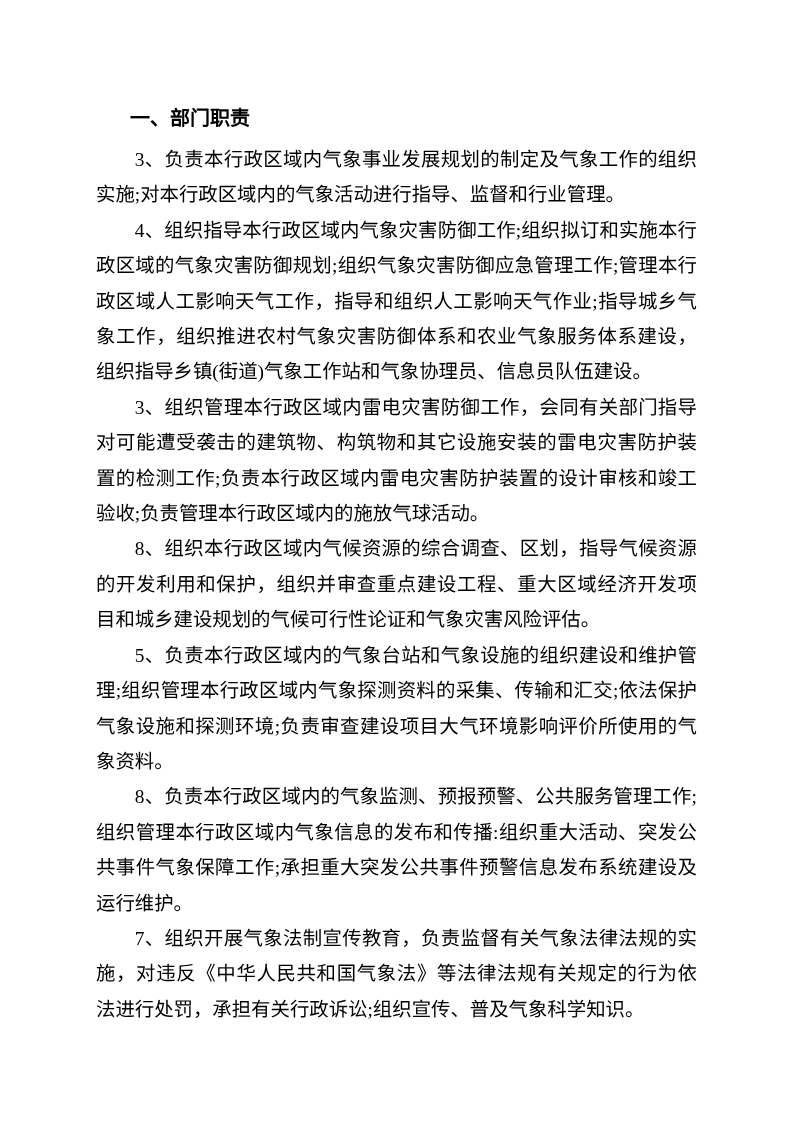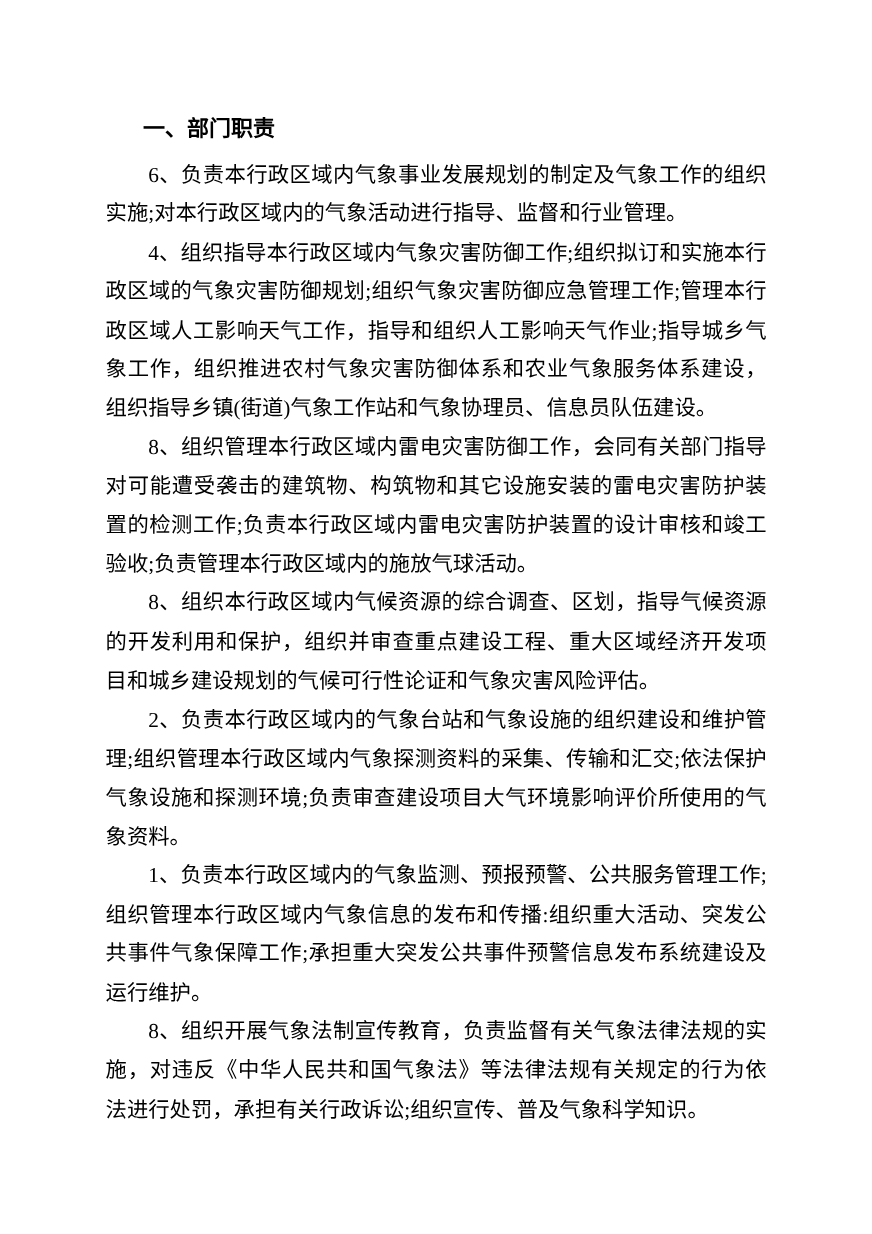--- a/index.html
+++ b/index.html
@@ -42,21 +42,21 @@
     word-break: break-all;
     overflow-wrap: break-word;
   }
 </style>
 </head>
 <body>
 
 <div class="page">
   <div class="content">
     <h1 class="doc-title">一、部门职责</h1>
-    <p class="para">6、负责本行政区域内气象事业发展规划的制定及气象工作的组织实施;对本行政区域内的气象活动进行指导、监督和行业管理。</p>
+    <p class="para">3、负责本行政区域内气象事业发展规划的制定及气象工作的组织实施;对本行政区域内的气象活动进行指导、监督和行业管理。</p>
     <p class="para">4、组织指导本行政区域内气象灾害防御工作;组织拟订和实施本行政区域的气象灾害防御规划;组织气象灾害防御应急管理工作;管理本行政区域人工影响天气工作，指导和组织人工影响天气作业;指导城乡气象工作，组织推进农村气象灾害防御体系和农业气象服务体系建设，组织指导乡镇(街道)气象工作站和气象协理员、信息员队伍建设。</p>
-    <p class="para">8、组织管理本行政区域内雷电灾害防御工作，会同有关部门指导对可能遭受袭击的建筑物、构筑物和其它设施安装的雷电灾害防护装置的检测工作;负责本行政区域内雷电灾害防护装置的设计审核和竣工验收;负责管理本行政区域内的施放气球活动。</p>
+    <p class="para">3、组织管理本行政区域内雷电灾害防御工作，会同有关部门指导对可能遭受袭击的建筑物、构筑物和其它设施安装的雷电灾害防护装置的检测工作;负责本行政区域内雷电灾害防护装置的设计审核和竣工验收;负责管理本行政区域内的施放气球活动。</p>
     <p class="para">8、组织本行政区域内气候资源的综合调查、区划，指导气候资源的开发利用和保护，组织并审查重点建设工程、重大区域经济开发项目和城乡建设规划的气候可行性论证和气象灾害风险评估。</p>
-    <p class="para">2、负责本行政区域内的气象台站和气象设施的组织建设和维护管理;组织管理本行政区域内气象探测资料的采集、传输和汇交;依法保护气象设施和探测环境;负责审查建设项目大气环境影响评价所使用的气象资料。</p>
-    <p class="para">1、负责本行政区域内的气象监测、预报预警、公共服务管理工作;组织管理本行政区域内气象信息的发布和传播:组织重大活动、突发公共事件气象保障工作;承担重大突发公共事件预警信息发布系统建设及运行维护。</p>
-    <p class="para">8、组织开展气象法制宣传教育，负责监督有关气象法律法规的实施，对违反《中华人民共和国气象法》等法律法规有关规定的行为依法进行处罚，承担有关行政诉讼;组织宣传、普及气象科学知识。</p>
+    <p class="para">5、负责本行政区域内的气象台站和气象设施的组织建设和维护管理;组织管理本行政区域内气象探测资料的采集、传输和汇交;依法保护气象设施和探测环境;负责审查建设项目大气环境影响评价所使用的气象资料。</p>
+    <p class="para">8、负责本行政区域内的气象监测、预报预警、公共服务管理工作;组织管理本行政区域内气象信息的发布和传播:组织重大活动、突发公共事件气象保障工作;承担重大突发公共事件预警信息发布系统建设及运行维护。</p>
+    <p class="para">7、组织开展气象法制宣传教育，负责监督有关气象法律法规的实施，对违反《中华人民共和国气象法》等法律法规有关规定的行为依法进行处罚，承担有关行政诉讼;组织宣传、普及气象科学知识。</p>
   </div>
 </div>
 
 </body></html>

